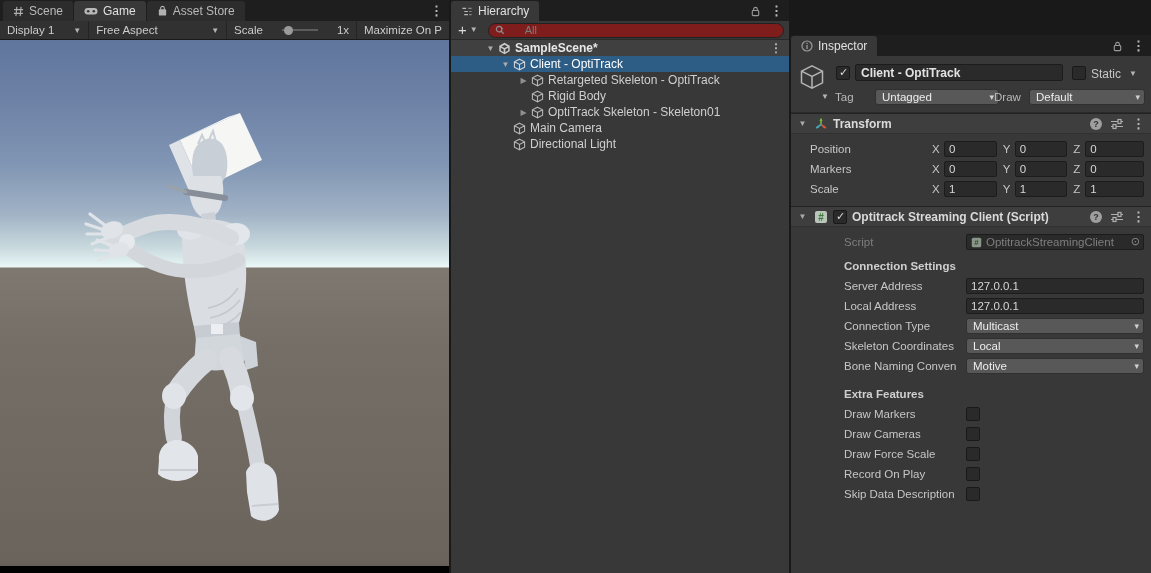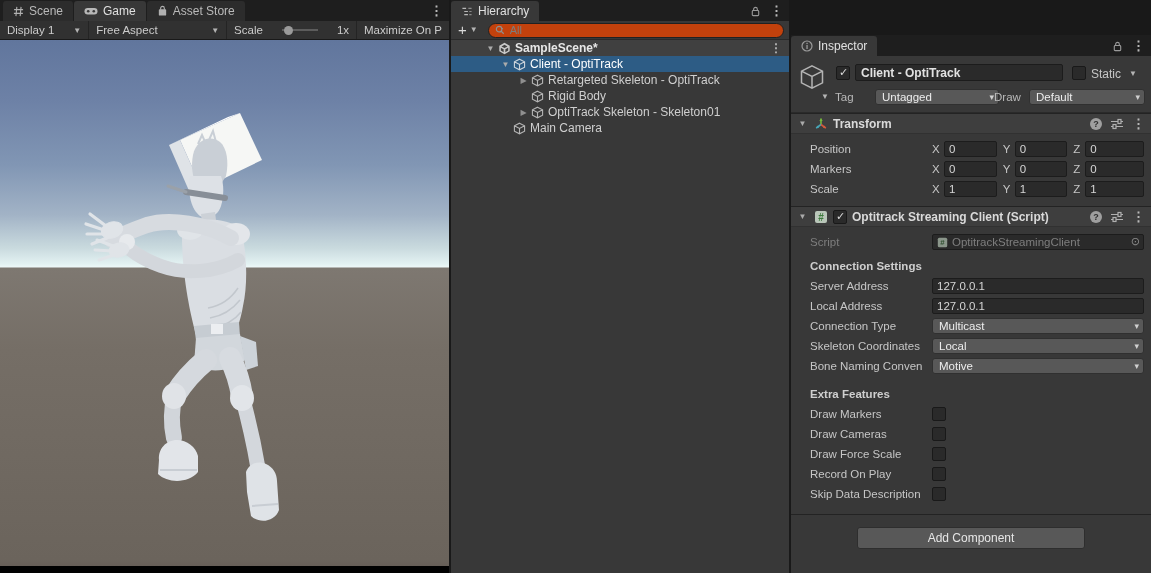--- a/index.html
+++ b/index.html
@@ -32,22 +32,22 @@
     background:linear-gradient(180deg,
       #61769d 0px, #6d81a6 60px, #8196b4 125px, #a2b3c6 175px,
       #c9dade 208px, #e3f2f2 224px, #edf8f8 227px,
       #7e7871 228px, #756e66 310px, #6b645c 520px, #675f58 526px);
   }
   .blackbar { position:absolute; top:566px; left:0; width:449px; height:7px; background:#010101; }
 
   
   .htoolbar { height:19px; background:#383838; border-bottom:1px solid #292929; display:flex; align-items:center; padding:0 5px; }
   .plus-btn { color:#d8d8d8; font-size:15px; line-height:14px; display:flex; align-items:center; gap:3px; padding:0 2px; }
-  .searchbox { flex:1; height:15px; margin-left:8px; background:#c2410c; border:1px solid #212121; border-radius:8px;
-               display:flex; align-items:center; padding:0 6px; gap:4px; }
+  .searchbox { flex:1; height:15px; margin-left:8px; background:#7f1d1d; border:1px solid #212121; border-radius:8px;
+               display:flex; align-items:center; padding:0 6px; gap:19px; }
   .searchbox input { flex:1; min-width:0; background:transparent; border:none; outline:none;
                      font-family:"Liberation Sans",sans-serif; font-size:11px; color:#c8c8c8; }
   .searchbox input::placeholder { color:#7d7d7d; }
 
   .tree { position:absolute; top:40px; left:0; right:0; bottom:0; background:#383838; font-size:12px; }
   .hrow { height:16px; display:flex; align-items:center; white-space:nowrap; position:relative; color:#cfcfcf; cursor:default; }
   .hrow.scene-row { background:#404040; color:#e6e6e6; font-weight:bold; }
   .hrow.selected { background:#2d5c85; color:#ffffff; }
   .fold { width:13px; flex:none; text-align:center; font-size:8px; color:#ababab; }
   .fold.closed { color:#8f8f8f; }
@@ -313,20 +313,29 @@
     <div class="hrow" style="padding-left:48px;">
       <span class="spacer13"></span>
       <span class="hicon">
         <svg width="13" height="13" viewBox="0 0 12 12">
             <path fill="none" stroke="#b5b5b5" stroke-width="1" d="M6 1.1 L10.7 3.5 L10.7 8.5 L6 10.9 L1.3 8.5 L1.3 3.5 Z M1.3 3.5 L6 5.9 L10.7 3.5 M6 5.9 L6 10.9"></path>
           </svg>
       </span>
       <span>Main Camera</span>
     </div>
 
+    <div class="hrow" style="padding-left:48px;">
+      <span class="spacer13"></span>
+      <span class="hicon">
+        <svg width="13" height="13" viewBox="0 0 12 12">
+            <path fill="none" stroke="#b5b5b5" stroke-width="1" d="M6 1.1 L10.7 3.5 L10.7 8.5 L6 10.9 L1.3 8.5 L1.3 3.5 Z M1.3 3.5 L6 5.9 L10.7 3.5 M6 5.9 L6 10.9"></path>
+          </svg>
+      </span>
+      <span>Directional Light</span>
+    </div>
   </div>
 </div>
 
 <div class="panel" id="inspector-panel">
   <div class="tabbar">
     <div class="tab active">
       <svg width="12" height="12" viewBox="0 0 12 12">
           <circle cx="6" cy="6" r="5" fill="none" stroke="#9a9a9a" stroke-width="1.2"></circle>
           <rect x="5.4" y="5" width="1.3" height="4" fill="#9a9a9a"></rect>
           <rect x="5.4" y="2.8" width="1.3" height="1.3" fill="#9a9a9a"></rect>
@@ -452,21 +461,21 @@
       <span class="hdr-icons">
         <span class="help-icon">?</span>
         <svg width="14" height="12" viewBox="0 0 14 12">
             <path d="M1 3.5 h12 M1 8.5 h12" stroke="#b0b0b0" stroke-width="1.2"></path>
             <rect x="8" y="1.5" width="3" height="4" fill="#3e3e3e" stroke="#b0b0b0" stroke-width="1.2"></rect>
             <rect x="3" y="6.5" width="3" height="4" fill="#3e3e3e" stroke="#b0b0b0" stroke-width="1.2"></rect>
           </svg>
         <span class="kebab">⋮</span>
       </span>
     </div>
-    <div class="comp-body" style="padding-bottom:10px;">
+    <div class="comp-body" style="padding-bottom:10px;padding-left:34px;">
       <div class="prow">
         <span class="plabel disabled">Script</span>
         <div class="pctrl">
           <div class="objfield">
             <svg width="11" height="11" viewBox="0 0 14 14">
                 <rect x="1" y="1" width="12" height="12" rx="2" fill="#8a968a"></rect>
                 <text x="7" y="10.5" font-size="10" font-weight="bold" fill="#2f4f2f" text-anchor="middle" font-family="'Liberation Sans',sans-serif">#</text>
               </svg>
             <span>OptitrackStreamingClient</span>
             <span class="objpicker">⊙</span>
@@ -538,17 +547,14 @@
           </div>
       </div>
       <div class="prow">
         <span class="plabel">Skip Data Description</span>
         <div class="pctrl">
             <span class="checkbox"></span>
           </div>
       </div>
     </div>
 
-    <div class="add-wrap">
-      <div class="add-btn">Add Component</div>
-    </div>
   </div>
 </div>
 
 </body></html>

